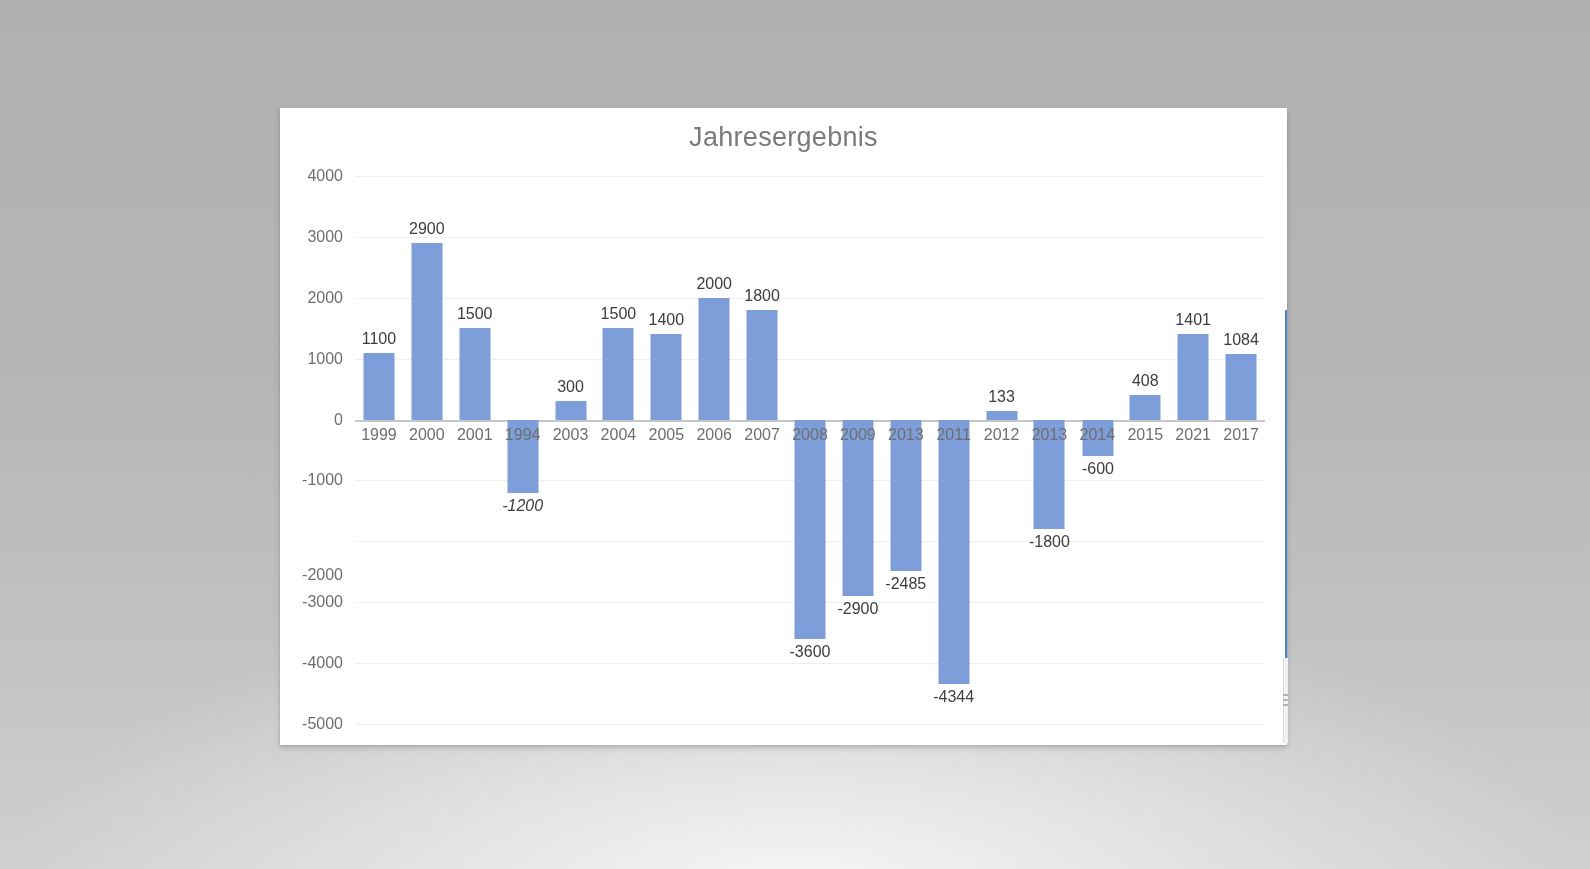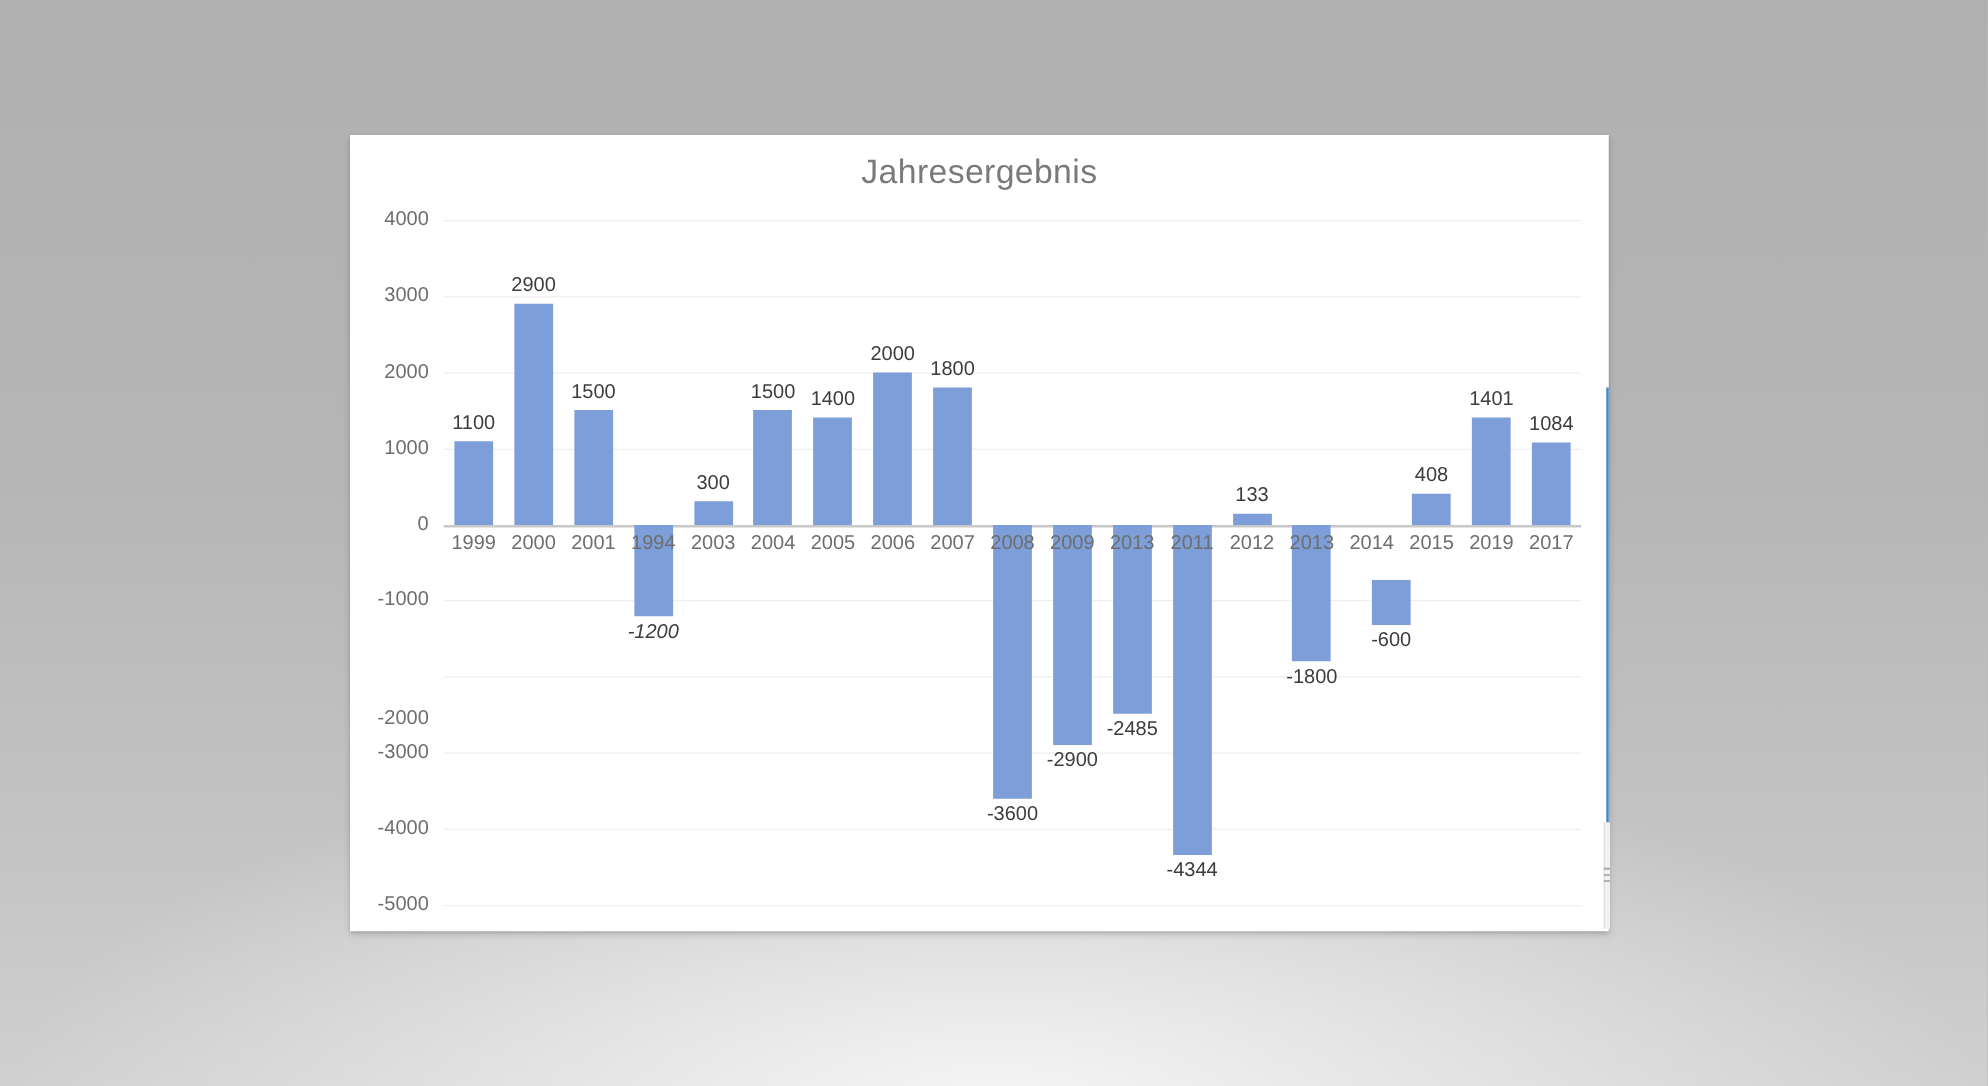--- a/index.html
+++ b/index.html
@@ -233,21 +233,21 @@
           <div class="bar-value" style="top: 512.057px;">-4344</div>
         </div>
         <div class="bar-slot" style="left: 622.632px; width: 47.8947px;">
           <div class="bar-rect" style="background: rgb(125, 158, 216); top: 235.457px; height: 8.09822px;"></div>
           <div class="bar-value" style="top: 212.457px;">133</div>
         </div>
         <div class="bar-slot" style="left: 670.526px; width: 47.8947px;">
           <div class="bar-rect" style="background: rgb(125, 158, 216); top: 243.556px; height: 109.6px;"></div>
           <div class="bar-value" style="top: 357.156px;">-1800</div>
         </div>
-        <div class="bar-slot" style="left: 734px; width: 47.8947px; margin-top: 44px;">
+        <div class="bar-slot" style="left: 719px; width: 47.8947px;">
           <div class="bar-rect" style="background: rgb(125, 158, 216); top: 243.556px; height: 36.5333px;"></div>
           <div class="bar-value" style="top: 284.089px;">-600</div>
         </div>
         <div class="bar-slot" style="left: 766.316px; width: 47.8947px;">
           <div class="bar-rect" style="background: rgb(125, 158, 216); top: 218.713px; height: 24.8427px;"></div>
           <div class="bar-value" style="top: 195.713px;">408</div>
         </div>
         <div class="bar-slot" style="left: 814.211px; width: 47.8947px;">
           <div class="bar-rect" style="background: rgb(125, 158, 216); top: 158.25px; height: 85.3053px;"></div>
           <div class="bar-value" style="top: 135.25px;">1401</div>
@@ -268,21 +268,21 @@
         <div class="cat-label" style="left: 359.211px; top: 249.556px;">2006</div>
         <div class="cat-label" style="left: 407.105px; top: 249.556px;">2007</div>
         <div class="cat-label" style="left: 455px; top: 249.556px;">2008</div>
         <div class="cat-label" style="left: 502.895px; top: 249.556px;">2009</div>
         <div class="cat-label" style="left: 550.789px; top: 249.556px;">2013</div>
         <div class="cat-label" style="left: 598.684px; top: 249.556px;">2011</div>
         <div class="cat-label" style="left: 646.579px; top: 249.556px;">2012</div>
         <div class="cat-label" style="left: 694.474px; top: 249.556px;">2013</div>
         <div class="cat-label" style="left: 742.368px; top: 249.556px;">2014</div>
         <div class="cat-label" style="left: 790.263px; top: 249.556px;">2015</div>
-        <div class="cat-label" style="left: 838.158px; top: 249.556px;">2019</div>
+        <div class="cat-label" style="left: 838.158px; top: 249.556px;">2021</div>
         <div class="cat-label" style="left: 886.053px; top: 249.556px;">2017</div>
       </div>
   </div>
 
 </div>
 
 <div id="edge-accent-line"></div>
 <div id="edge-scroll-thumb"></div>
 <div id="edge-scroll-grip"></div>
 

